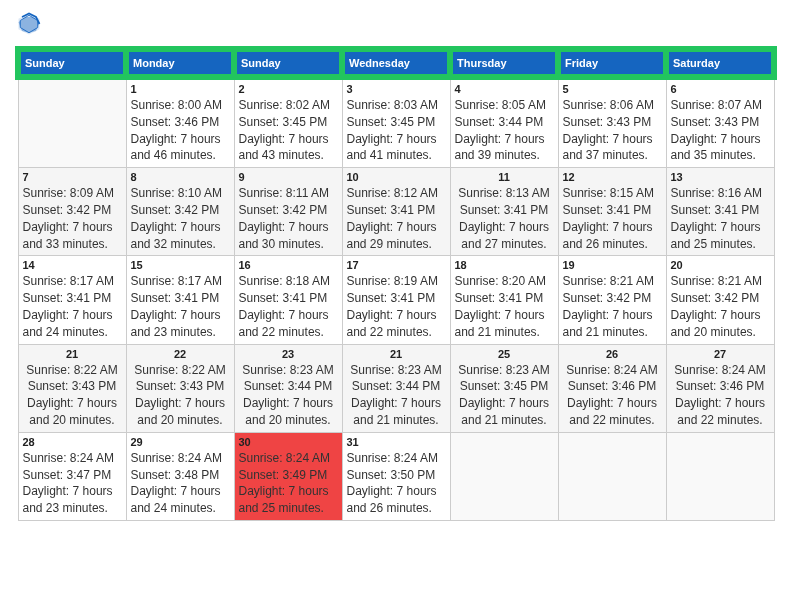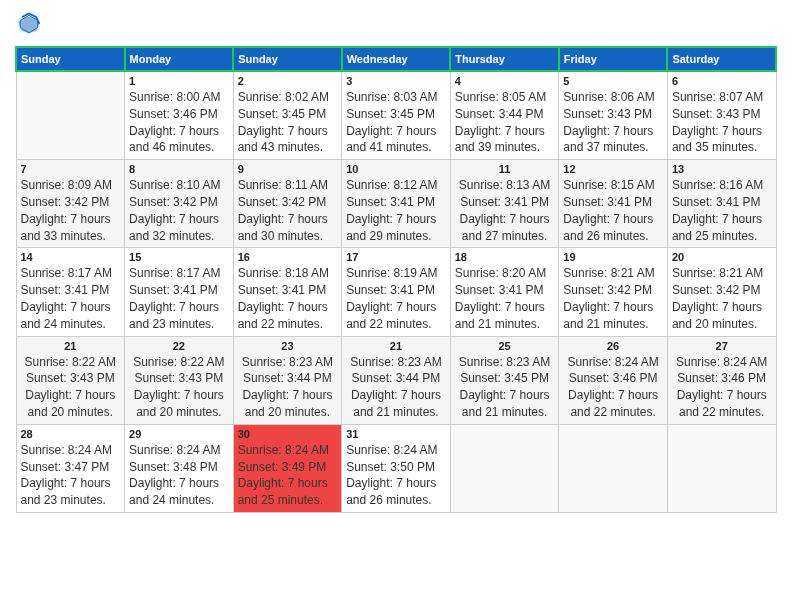--- a/index.html
+++ b/index.html
@@ -58,21 +58,21 @@
       border-collapse: collapse;
       font-size: 10px;
     }
     .calendar thead th {
       background: #1565c0;
       color: #fff;
       padding: 5px 4px;
       text-align: left;
       font-size: 11px;
       font-weight: bold;
-      border: 2px solid #22c55e;
+      border: 6px solid #22c55e;
     }
     .calendar tbody td {
       border: 1px solid #ccc;
       vertical-align: top;
       padding: 3px 4px;
       width: calc(100% / 7);
       height: 88px;
     }
     .day-number {
       font-weight: bold;

